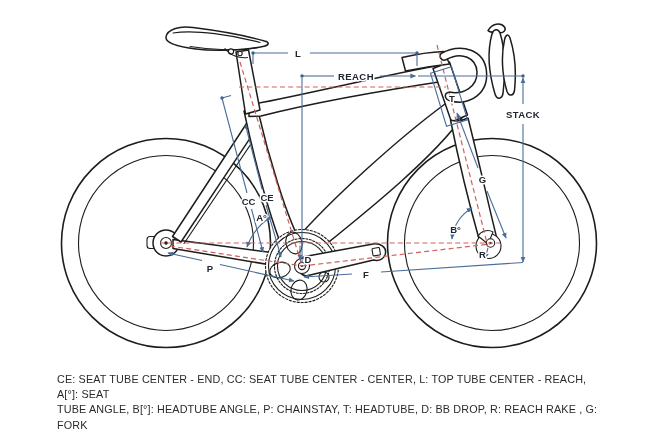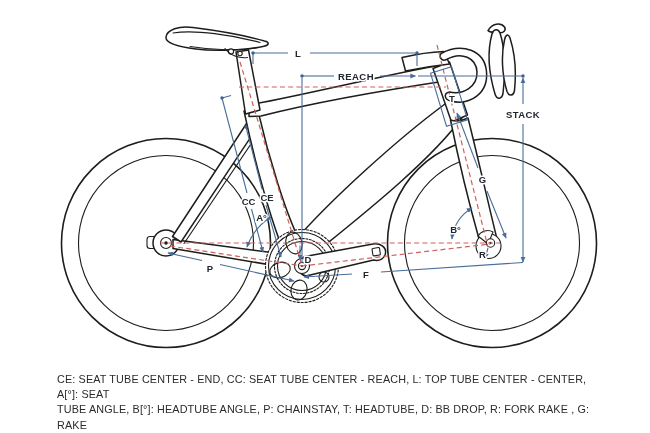--- a/index.html
+++ b/index.html
@@ -183,17 +183,17 @@
     <text class="lab" x="261.5" y="221">A°</text>
     <text class="lab" x="455.5" y="233">B°</text>
     <text class="lab" x="210" y="271.5">P</text>
     <text class="lab" x="366" y="277.5">F</text>
     <text class="lab" x="308" y="262.5">D</text>
     <text class="lab" x="482.5" y="258">R</text>
   </g>
 </svg>
 
 <div class="caption">
-  <div>CE: SEAT TUBE CENTER - END, CC: SEAT TUBE CENTER - REACH, L: TOP TUBE CENTER - CENTER, A[°]: SEAT</div>
-  <div>TUBE ANGLE, B[°]: HEADTUBE ANGLE, P: CHAINSTAY, T: HEADTUBE, D: BB DROP, R: FORK RAKE , G: RAKE</div>
+  <div>CE: SEAT TUBE CENTER - END, CC: SEAT TUBE CENTER - CENTER, L: TOP TUBE CENTER - REACH, A[°]: SEAT</div>
+  <div>TUBE ANGLE, B[°]: HEADTUBE ANGLE, P: CHAINSTAY, T: HEADTUBE, D: BB DROP, R: REACH RAKE , G: FORK</div>
   <div>HEIGHT, REACH, STACK</div>
 </div>
 </div>
 
 </body></html>

